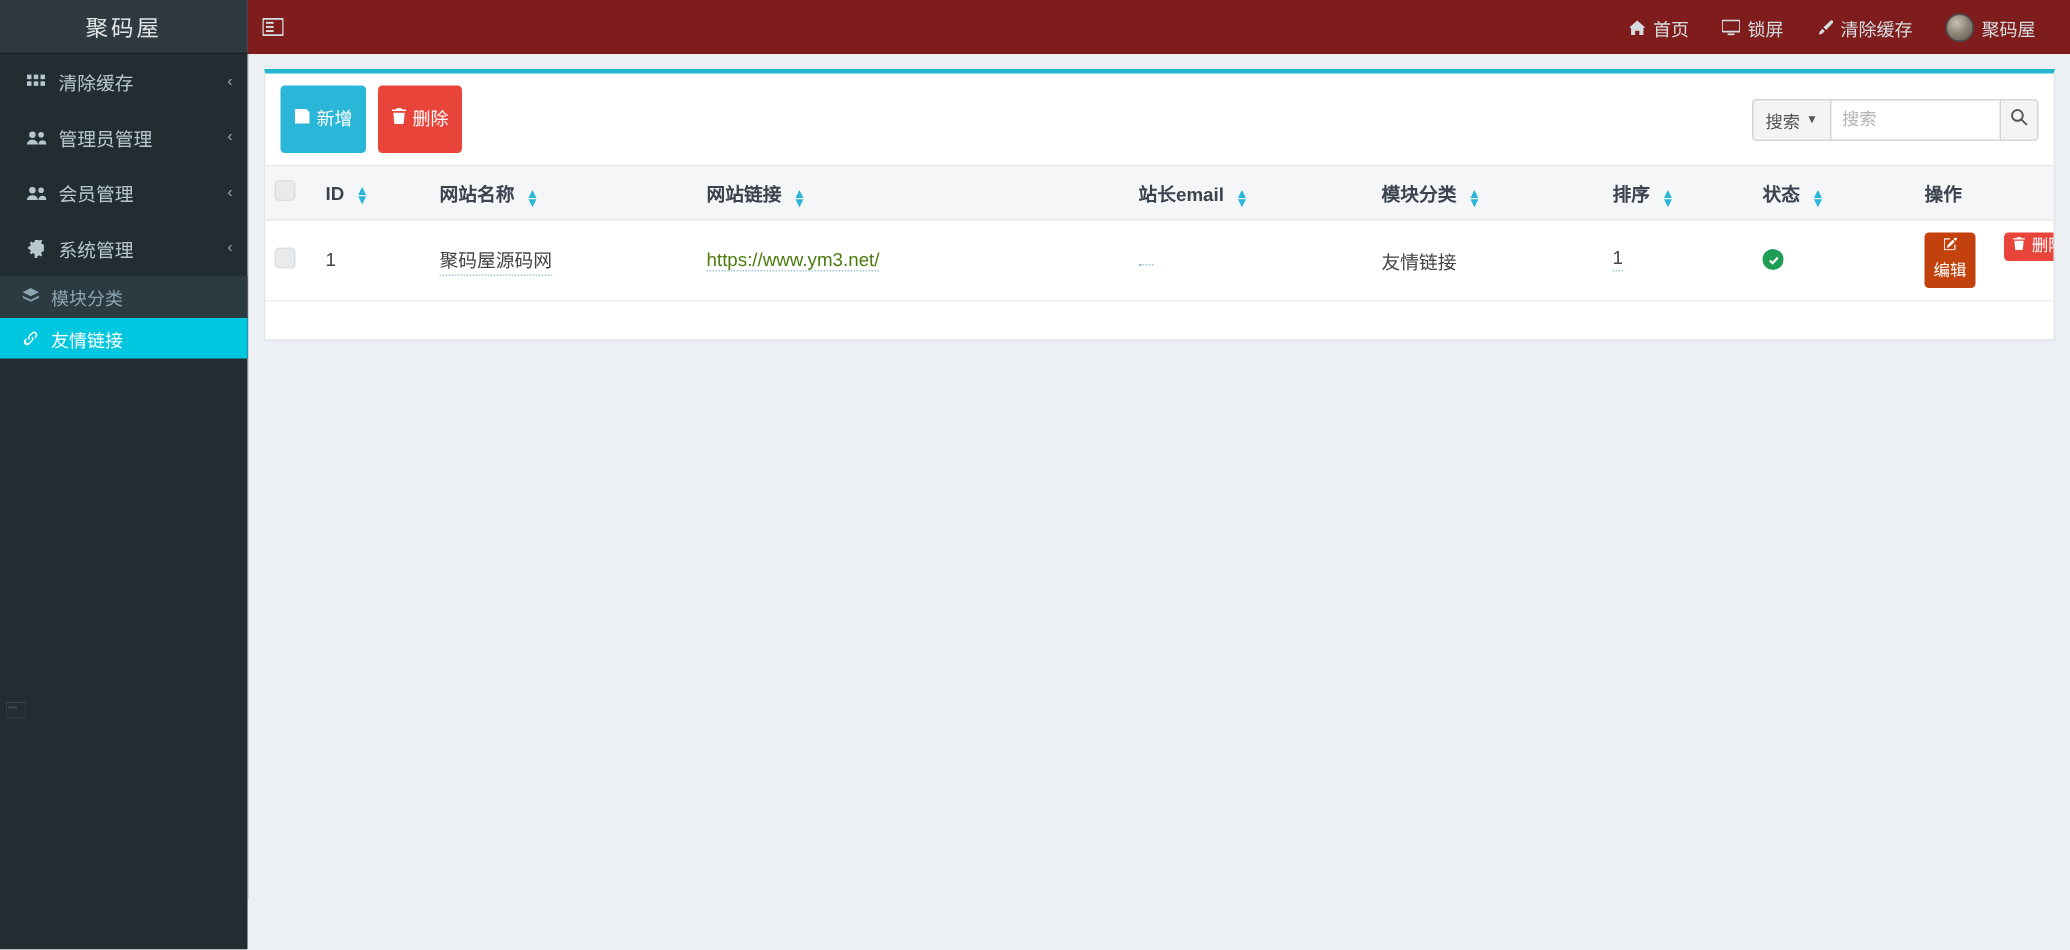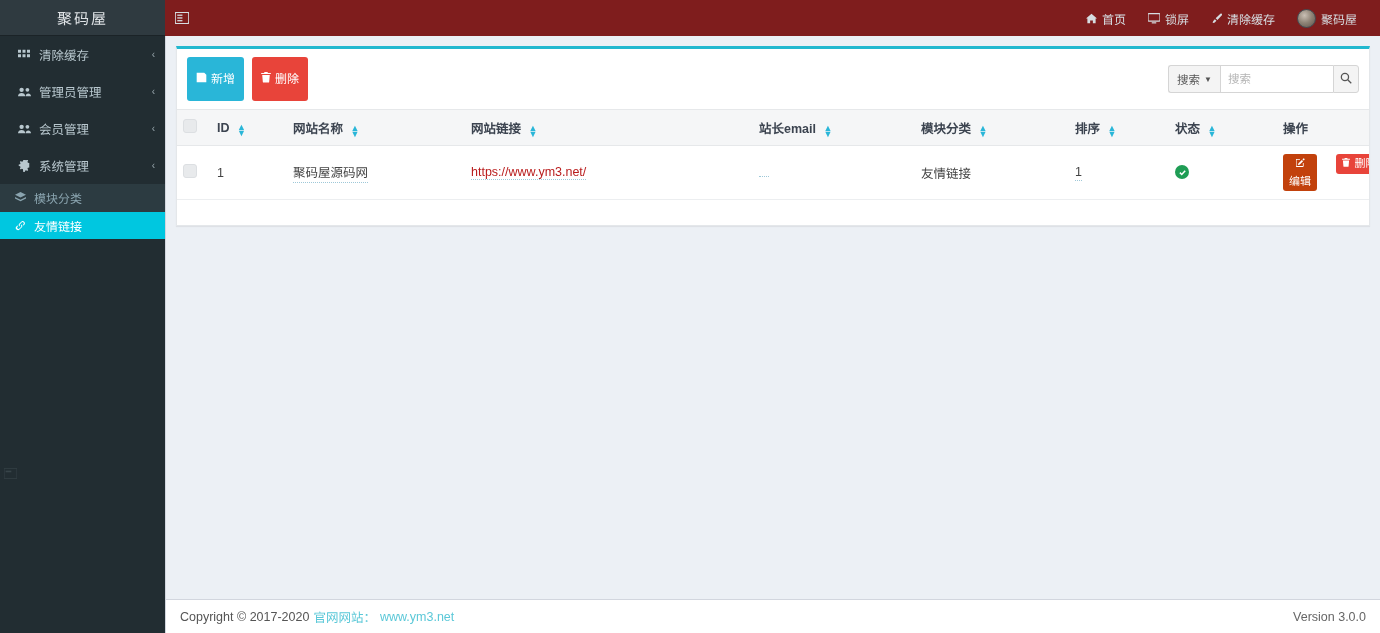--- a/index.html
+++ b/index.html
@@ -213,21 +213,21 @@
   .sort-ico {
     display: inline-block; margin-left: 4px; color: #29b6d8;
     font-size: 9px; line-height: 1; vertical-align: middle; cursor: pointer;
   }
   .sort-ico i { display: block; font-style: normal; height: 6px; }
   .editable {
     border-bottom: 1px dotted #9ec8d8;
     padding-bottom: 1px; cursor: pointer; display: inline-block;
   }
   .editable.empty { min-width: 10px; color: transparent; }
-  .link-cell { color: #b91c1c; border-bottom: 1px dotted #9ec8d8; cursor: pointer; display: inline-block; }
+  .link-cell { color: #4d7c0f; border-bottom: 1px dotted #9ec8d8; cursor: pointer; display: inline-block; }
   .status-ok {
     width: 14px; height: 14px; border-radius: 50%;
     background: #1f9d55; color: #fff;
     display: inline-flex; align-items: center; justify-content: center;
     font-size: 9px; line-height: 1;
   }
 
   
   .footer {
     position: absolute; left: 165px; top: 599px;
@@ -518,20 +518,14 @@
             </td>
           </tr>
           <tr class="spacer">
             <td colspan="9"></td>
           </tr>
         </tbody>
       </table>
     </section>
   </main>
 
-  <footer class="footer">
-    <span>Copyright © 2017-2020</span>
-    <span class="teal">官网网站：</span>
-    <span class="teal">www.ym3.net</span>
-    <span class="ver">Version 3.0.0</span>
-  </footer>
 
 </div>
 
 </body></html>

